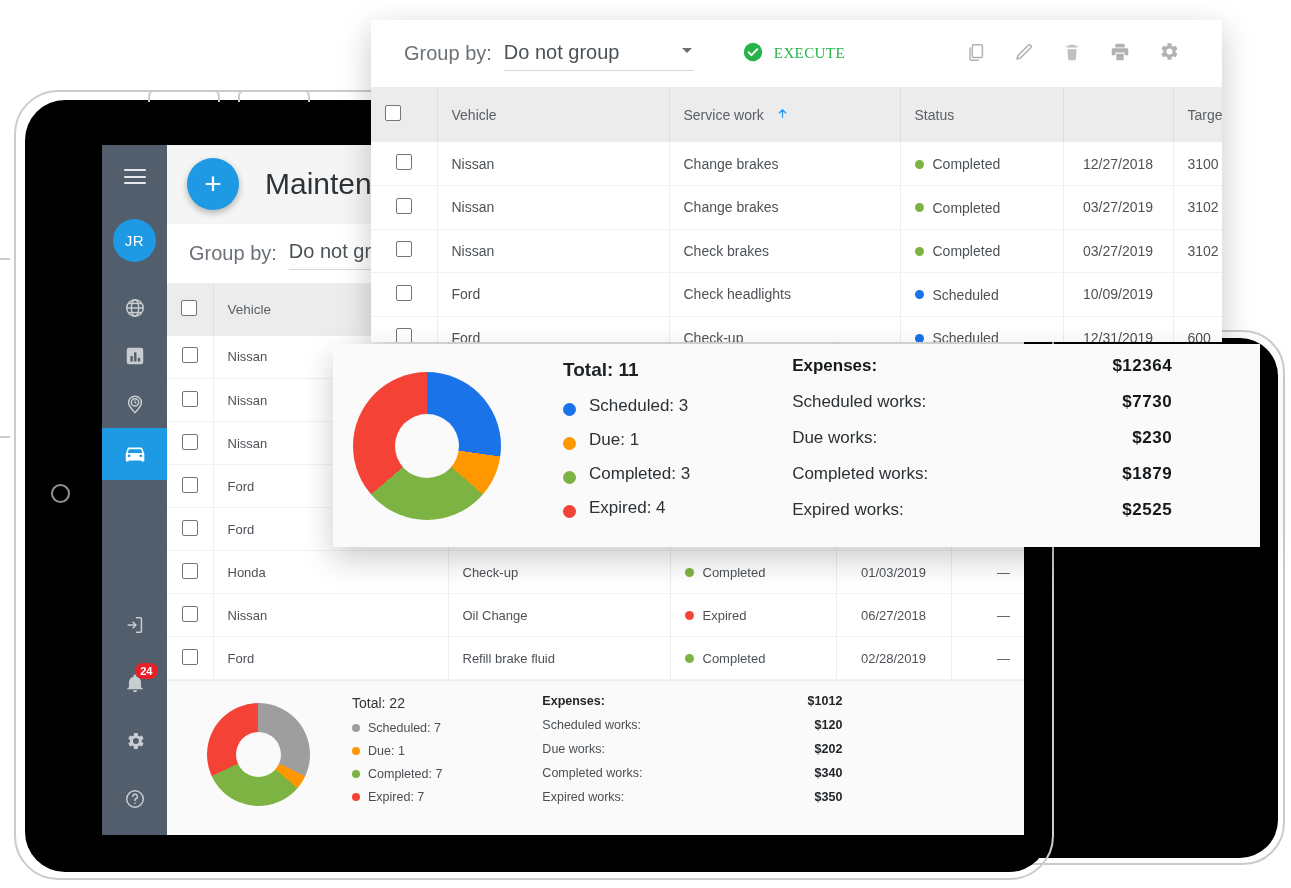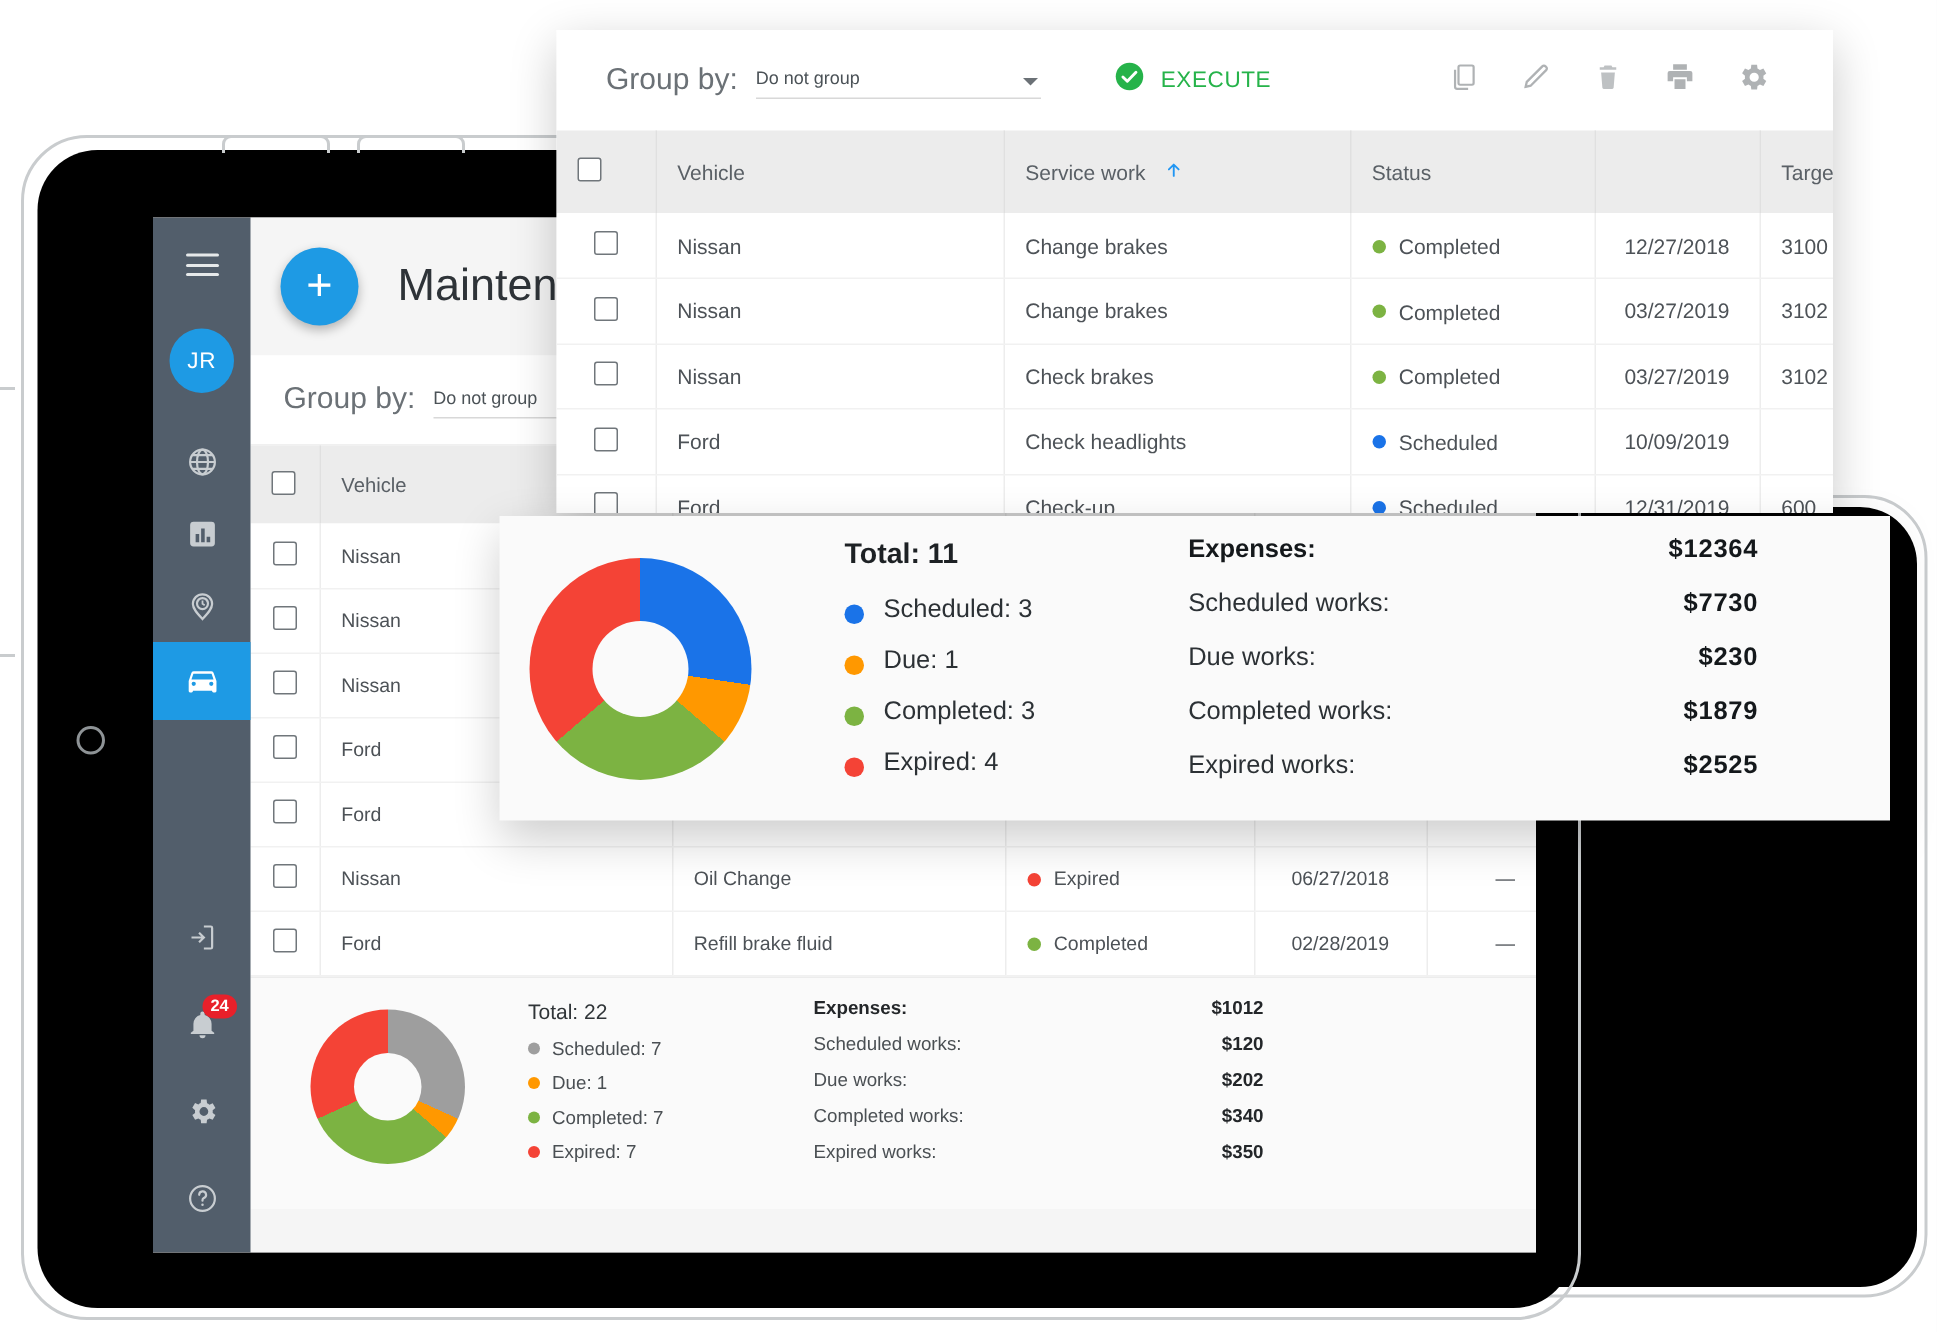--- a/index.html
+++ b/index.html
@@ -106,28 +106,28 @@
   .groupbar {
     height: 60px; display:flex; align-items:center;
     padding: 0 22px; background:#fff;
     border-bottom: 1px solid #f0f0f0;
   }
   .gb-label { font-size: 20px; color: #6b7176; margin-right: 12px; }
   .gb-select {
     position: relative; min-width: 190px;
     border-bottom: 1px solid #d8d8d8;
     padding: 4px 22px 6px 0;
-    font-size: 12px; color:#4b5257; cursor:pointer;
+    font-size: 20px; color:#4b5257; cursor:pointer;
   }
   .caret {
     position:absolute; right:2px; top:11px;
     width:0;height:0;border-left:5px solid transparent;border-right:5px solid transparent;border-top:5px solid #6b7176;
   }
   .exec-btn { display:flex; align-items:center; margin-left: 48px; cursor:pointer; }
-  .exec-btn .lbl { color:#26b34a; font-size:15px; letter-spacing:.4px; margin-left:10px; }
+  .exec-btn .lbl { color:#26b34a; font-size:15px; letter-spacing:.4px; margin-left:10px;font-family:Liberation Serif, serif; }
 
   table.grid { width: 100%; border-collapse: collapse; table-layout: fixed; }
   table.grid th {
     background: #ececec; color:#5a6066; font-weight: 400;
     font-size: 13.5px; text-align: left;
     height: 52px; padding: 0 14px;
     border-right: 1px solid #e0e0e0;
   }
   table.grid td {
     font-size: 13px; color:#4d5257;
@@ -372,20 +372,28 @@
                 <td class="ta-c"></td>
                 <td class="ta-r"></td>
               </tr>
               <tr>
                 <td class="c-check"><span class="cb"></span></td>
                 <td>Ford</td>
                 <td></td>
                 <td></td>
                 <td class="ta-c"></td>
                 <td class="ta-r"></td>
+              </tr>
+              <tr>
+                <td class="c-check"><span class="cb"></span></td>
+                <td>Honda</td>
+                <td>Check-up</td>
+                <td><span class="dot" style="background:#7cb342"></span><span class="st-text">Completed</span></td>
+                <td class="ta-c">01/03/2019</td>
+                <td class="ta-r">—</td>
               </tr>
               <tr>
                 <td class="c-check"><span class="cb"></span></td>
                 <td>Nissan</td>
                 <td>Oil Change</td>
                 <td><span class="dot" style="background:#f44336"></span><span class="st-text">Expired</span></td>
                 <td class="ta-c date-expired">06/27/2018</td>
                 <td class="ta-r">—</td>
               </tr>
               <tr>

